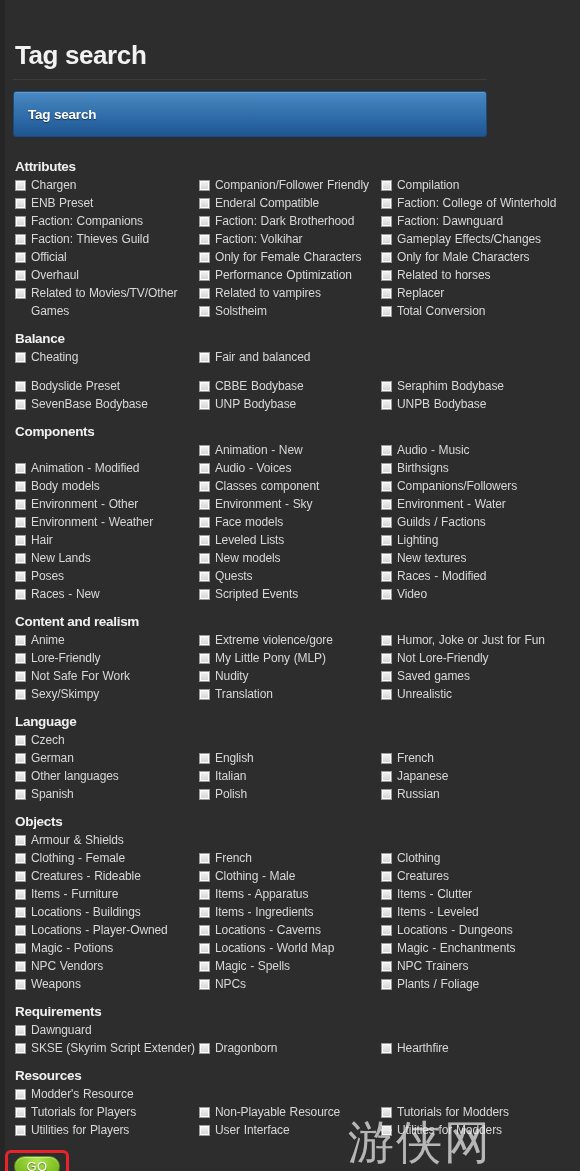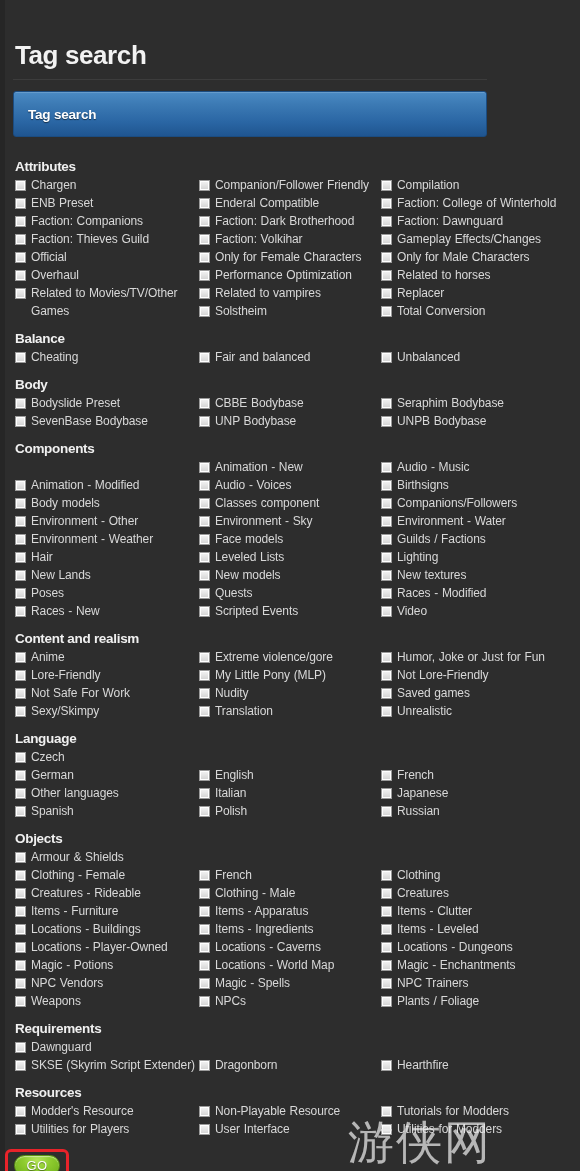--- a/index.html
+++ b/index.html
@@ -292,433 +292,430 @@
               <span class="tag-checkbox"></span>
               <span class="tag-label">Cheating</span>
             </div>
           </div>
           <div class="col col-2">
             <div class="tag-item">
               <span class="tag-checkbox"></span>
               <span class="tag-label">Fair and balanced</span>
             </div>
           </div>
+        </div>
+      </div>
+      <div class="section">
+        <div class="section-cols">
+          <div class="col col-1">
+            <div class="tag-item">
+              <span class="tag-checkbox"></span>
+              <span class="tag-label">Bodyslide Preset</span>
+            </div>
+            <div class="tag-item">
+              <span class="tag-checkbox"></span>
+              <span class="tag-label">SevenBase Bodybase</span>
+            </div>
+          </div>
+          <div class="col col-2">
+            <div class="tag-item">
+              <span class="tag-checkbox"></span>
+              <span class="tag-label">CBBE Bodybase</span>
+            </div>
+            <div class="tag-item">
+              <span class="tag-checkbox"></span>
+              <span class="tag-label">UNP Bodybase</span>
+            </div>
+          </div>
           <div class="col col-3">
             <div class="tag-item">
               <span class="tag-checkbox"></span>
-              <span class="tag-label">Unbalanced</span>
-            </div>
-          </div>
-        </div>
-      </div>
-      <div class="section">
-        <div class="section-title">Body</div>
-        <div class="section-cols">
-          <div class="col col-1">
-            <div class="tag-item">
-              <span class="tag-checkbox"></span>
-              <span class="tag-label">Bodyslide Preset</span>
-            </div>
-            <div class="tag-item">
-              <span class="tag-checkbox"></span>
-              <span class="tag-label">SevenBase Bodybase</span>
-            </div>
-          </div>
-          <div class="col col-2">
-            <div class="tag-item">
-              <span class="tag-checkbox"></span>
-              <span class="tag-label">CBBE Bodybase</span>
-            </div>
-            <div class="tag-item">
-              <span class="tag-checkbox"></span>
-              <span class="tag-label">UNP Bodybase</span>
+              <span class="tag-label">Seraphim Bodybase</span>
+            </div>
+            <div class="tag-item">
+              <span class="tag-checkbox"></span>
+              <span class="tag-label">UNPB Bodybase</span>
+            </div>
+          </div>
+        </div>
+      </div>
+      <div class="section">
+        <div class="section-title">Components</div>
+        <div class="section-cols">
+          <div class="col col-1">
+            <div class="tag-item">
+              <span class="tag-checkbox"></span>
+              <span class="tag-label">Animation - Modified</span>
+            </div>
+            <div class="tag-item">
+              <span class="tag-checkbox"></span>
+              <span class="tag-label">Body models</span>
+            </div>
+            <div class="tag-item">
+              <span class="tag-checkbox"></span>
+              <span class="tag-label">Environment - Other</span>
+            </div>
+            <div class="tag-item">
+              <span class="tag-checkbox"></span>
+              <span class="tag-label">Environment - Weather</span>
+            </div>
+            <div class="tag-item">
+              <span class="tag-checkbox"></span>
+              <span class="tag-label">Hair</span>
+            </div>
+            <div class="tag-item">
+              <span class="tag-checkbox"></span>
+              <span class="tag-label">New Lands</span>
+            </div>
+            <div class="tag-item">
+              <span class="tag-checkbox"></span>
+              <span class="tag-label">Poses</span>
+            </div>
+            <div class="tag-item">
+              <span class="tag-checkbox"></span>
+              <span class="tag-label">Races - New</span>
+            </div>
+          </div>
+          <div class="col col-2">
+            <div class="tag-item">
+              <span class="tag-checkbox"></span>
+              <span class="tag-label">Animation - New</span>
+            </div>
+            <div class="tag-item">
+              <span class="tag-checkbox"></span>
+              <span class="tag-label">Audio - Voices</span>
+            </div>
+            <div class="tag-item">
+              <span class="tag-checkbox"></span>
+              <span class="tag-label">Classes component</span>
+            </div>
+            <div class="tag-item">
+              <span class="tag-checkbox"></span>
+              <span class="tag-label">Environment - Sky</span>
+            </div>
+            <div class="tag-item">
+              <span class="tag-checkbox"></span>
+              <span class="tag-label">Face models</span>
+            </div>
+            <div class="tag-item">
+              <span class="tag-checkbox"></span>
+              <span class="tag-label">Leveled Lists</span>
+            </div>
+            <div class="tag-item">
+              <span class="tag-checkbox"></span>
+              <span class="tag-label">New models</span>
+            </div>
+            <div class="tag-item">
+              <span class="tag-checkbox"></span>
+              <span class="tag-label">Quests</span>
+            </div>
+            <div class="tag-item">
+              <span class="tag-checkbox"></span>
+              <span class="tag-label">Scripted Events</span>
             </div>
           </div>
           <div class="col col-3">
             <div class="tag-item">
               <span class="tag-checkbox"></span>
-              <span class="tag-label">Seraphim Bodybase</span>
-            </div>
-            <div class="tag-item">
-              <span class="tag-checkbox"></span>
-              <span class="tag-label">UNPB Bodybase</span>
-            </div>
-          </div>
-        </div>
-      </div>
-      <div class="section">
-        <div class="section-title">Components</div>
-        <div class="section-cols">
-          <div class="col col-1">
-            <div class="tag-item">
-              <span class="tag-checkbox"></span>
-              <span class="tag-label">Animation - Modified</span>
-            </div>
-            <div class="tag-item">
-              <span class="tag-checkbox"></span>
-              <span class="tag-label">Body models</span>
-            </div>
-            <div class="tag-item">
-              <span class="tag-checkbox"></span>
-              <span class="tag-label">Environment - Other</span>
-            </div>
-            <div class="tag-item">
-              <span class="tag-checkbox"></span>
-              <span class="tag-label">Environment - Weather</span>
-            </div>
-            <div class="tag-item">
-              <span class="tag-checkbox"></span>
-              <span class="tag-label">Hair</span>
-            </div>
-            <div class="tag-item">
-              <span class="tag-checkbox"></span>
-              <span class="tag-label">New Lands</span>
-            </div>
-            <div class="tag-item">
-              <span class="tag-checkbox"></span>
-              <span class="tag-label">Poses</span>
-            </div>
-            <div class="tag-item">
-              <span class="tag-checkbox"></span>
-              <span class="tag-label">Races - New</span>
-            </div>
-          </div>
-          <div class="col col-2">
-            <div class="tag-item">
-              <span class="tag-checkbox"></span>
-              <span class="tag-label">Animation - New</span>
-            </div>
-            <div class="tag-item">
-              <span class="tag-checkbox"></span>
-              <span class="tag-label">Audio - Voices</span>
-            </div>
-            <div class="tag-item">
-              <span class="tag-checkbox"></span>
-              <span class="tag-label">Classes component</span>
-            </div>
-            <div class="tag-item">
-              <span class="tag-checkbox"></span>
-              <span class="tag-label">Environment - Sky</span>
-            </div>
-            <div class="tag-item">
-              <span class="tag-checkbox"></span>
-              <span class="tag-label">Face models</span>
-            </div>
-            <div class="tag-item">
-              <span class="tag-checkbox"></span>
-              <span class="tag-label">Leveled Lists</span>
-            </div>
-            <div class="tag-item">
-              <span class="tag-checkbox"></span>
-              <span class="tag-label">New models</span>
-            </div>
-            <div class="tag-item">
-              <span class="tag-checkbox"></span>
-              <span class="tag-label">Quests</span>
-            </div>
-            <div class="tag-item">
-              <span class="tag-checkbox"></span>
-              <span class="tag-label">Scripted Events</span>
+              <span class="tag-label">Audio - Music</span>
+            </div>
+            <div class="tag-item">
+              <span class="tag-checkbox"></span>
+              <span class="tag-label">Birthsigns</span>
+            </div>
+            <div class="tag-item">
+              <span class="tag-checkbox"></span>
+              <span class="tag-label">Companions/Followers</span>
+            </div>
+            <div class="tag-item">
+              <span class="tag-checkbox"></span>
+              <span class="tag-label">Environment - Water</span>
+            </div>
+            <div class="tag-item">
+              <span class="tag-checkbox"></span>
+              <span class="tag-label">Guilds / Factions</span>
+            </div>
+            <div class="tag-item">
+              <span class="tag-checkbox"></span>
+              <span class="tag-label">Lighting</span>
+            </div>
+            <div class="tag-item">
+              <span class="tag-checkbox"></span>
+              <span class="tag-label">New textures</span>
+            </div>
+            <div class="tag-item">
+              <span class="tag-checkbox"></span>
+              <span class="tag-label">Races - Modified</span>
+            </div>
+            <div class="tag-item">
+              <span class="tag-checkbox"></span>
+              <span class="tag-label">Video</span>
+            </div>
+          </div>
+        </div>
+      </div>
+      <div class="section">
+        <div class="section-title">Content and realism</div>
+        <div class="section-cols">
+          <div class="col col-1">
+            <div class="tag-item">
+              <span class="tag-checkbox"></span>
+              <span class="tag-label">Anime</span>
+            </div>
+            <div class="tag-item">
+              <span class="tag-checkbox"></span>
+              <span class="tag-label">Lore-Friendly</span>
+            </div>
+            <div class="tag-item">
+              <span class="tag-checkbox"></span>
+              <span class="tag-label">Not Safe For Work</span>
+            </div>
+            <div class="tag-item">
+              <span class="tag-checkbox"></span>
+              <span class="tag-label">Sexy/Skimpy</span>
+            </div>
+          </div>
+          <div class="col col-2">
+            <div class="tag-item">
+              <span class="tag-checkbox"></span>
+              <span class="tag-label">Extreme violence/gore</span>
+            </div>
+            <div class="tag-item">
+              <span class="tag-checkbox"></span>
+              <span class="tag-label">My Little Pony (MLP)</span>
+            </div>
+            <div class="tag-item">
+              <span class="tag-checkbox"></span>
+              <span class="tag-label">Nudity</span>
+            </div>
+            <div class="tag-item">
+              <span class="tag-checkbox"></span>
+              <span class="tag-label">Translation</span>
             </div>
           </div>
           <div class="col col-3">
             <div class="tag-item">
               <span class="tag-checkbox"></span>
-              <span class="tag-label">Audio - Music</span>
-            </div>
-            <div class="tag-item">
-              <span class="tag-checkbox"></span>
-              <span class="tag-label">Birthsigns</span>
-            </div>
-            <div class="tag-item">
-              <span class="tag-checkbox"></span>
-              <span class="tag-label">Companions/Followers</span>
-            </div>
-            <div class="tag-item">
-              <span class="tag-checkbox"></span>
-              <span class="tag-label">Environment - Water</span>
-            </div>
-            <div class="tag-item">
-              <span class="tag-checkbox"></span>
-              <span class="tag-label">Guilds / Factions</span>
-            </div>
-            <div class="tag-item">
-              <span class="tag-checkbox"></span>
-              <span class="tag-label">Lighting</span>
-            </div>
-            <div class="tag-item">
-              <span class="tag-checkbox"></span>
-              <span class="tag-label">New textures</span>
-            </div>
-            <div class="tag-item">
-              <span class="tag-checkbox"></span>
-              <span class="tag-label">Races - Modified</span>
-            </div>
-            <div class="tag-item">
-              <span class="tag-checkbox"></span>
-              <span class="tag-label">Video</span>
-            </div>
-          </div>
-        </div>
-      </div>
-      <div class="section">
-        <div class="section-title">Content and realism</div>
-        <div class="section-cols">
-          <div class="col col-1">
-            <div class="tag-item">
-              <span class="tag-checkbox"></span>
-              <span class="tag-label">Anime</span>
-            </div>
-            <div class="tag-item">
-              <span class="tag-checkbox"></span>
-              <span class="tag-label">Lore-Friendly</span>
-            </div>
-            <div class="tag-item">
-              <span class="tag-checkbox"></span>
-              <span class="tag-label">Not Safe For Work</span>
-            </div>
-            <div class="tag-item">
-              <span class="tag-checkbox"></span>
-              <span class="tag-label">Sexy/Skimpy</span>
-            </div>
-          </div>
-          <div class="col col-2">
-            <div class="tag-item">
-              <span class="tag-checkbox"></span>
-              <span class="tag-label">Extreme violence/gore</span>
-            </div>
-            <div class="tag-item">
-              <span class="tag-checkbox"></span>
-              <span class="tag-label">My Little Pony (MLP)</span>
-            </div>
-            <div class="tag-item">
-              <span class="tag-checkbox"></span>
-              <span class="tag-label">Nudity</span>
-            </div>
-            <div class="tag-item">
-              <span class="tag-checkbox"></span>
-              <span class="tag-label">Translation</span>
+              <span class="tag-label">Humor, Joke or Just for Fun</span>
+            </div>
+            <div class="tag-item">
+              <span class="tag-checkbox"></span>
+              <span class="tag-label">Not Lore-Friendly</span>
+            </div>
+            <div class="tag-item">
+              <span class="tag-checkbox"></span>
+              <span class="tag-label">Saved games</span>
+            </div>
+            <div class="tag-item">
+              <span class="tag-checkbox"></span>
+              <span class="tag-label">Unrealistic</span>
+            </div>
+          </div>
+        </div>
+      </div>
+      <div class="section">
+        <div class="section-title">Language</div>
+        <div class="section-cols">
+          <div class="col col-1">
+            <div class="tag-item">
+              <span class="tag-checkbox"></span>
+              <span class="tag-label">Czech</span>
+            </div>
+            <div class="tag-item">
+              <span class="tag-checkbox"></span>
+              <span class="tag-label">German</span>
+            </div>
+            <div class="tag-item">
+              <span class="tag-checkbox"></span>
+              <span class="tag-label">Other languages</span>
+            </div>
+            <div class="tag-item">
+              <span class="tag-checkbox"></span>
+              <span class="tag-label">Spanish</span>
+            </div>
+          </div>
+          <div class="col col-2">
+            <div class="tag-item">
+              <span class="tag-checkbox"></span>
+              <span class="tag-label">English</span>
+            </div>
+            <div class="tag-item">
+              <span class="tag-checkbox"></span>
+              <span class="tag-label">Italian</span>
+            </div>
+            <div class="tag-item">
+              <span class="tag-checkbox"></span>
+              <span class="tag-label">Polish</span>
             </div>
           </div>
           <div class="col col-3">
             <div class="tag-item">
               <span class="tag-checkbox"></span>
-              <span class="tag-label">Humor, Joke or Just for Fun</span>
-            </div>
-            <div class="tag-item">
-              <span class="tag-checkbox"></span>
-              <span class="tag-label">Not Lore-Friendly</span>
-            </div>
-            <div class="tag-item">
-              <span class="tag-checkbox"></span>
-              <span class="tag-label">Saved games</span>
-            </div>
-            <div class="tag-item">
-              <span class="tag-checkbox"></span>
-              <span class="tag-label">Unrealistic</span>
-            </div>
-          </div>
-        </div>
-      </div>
-      <div class="section">
-        <div class="section-title">Language</div>
-        <div class="section-cols">
-          <div class="col col-1">
-            <div class="tag-item">
-              <span class="tag-checkbox"></span>
-              <span class="tag-label">Czech</span>
-            </div>
-            <div class="tag-item">
-              <span class="tag-checkbox"></span>
-              <span class="tag-label">German</span>
-            </div>
-            <div class="tag-item">
-              <span class="tag-checkbox"></span>
-              <span class="tag-label">Other languages</span>
-            </div>
-            <div class="tag-item">
-              <span class="tag-checkbox"></span>
-              <span class="tag-label">Spanish</span>
-            </div>
-          </div>
-          <div class="col col-2">
-            <div class="tag-item">
-              <span class="tag-checkbox"></span>
-              <span class="tag-label">English</span>
-            </div>
-            <div class="tag-item">
-              <span class="tag-checkbox"></span>
-              <span class="tag-label">Italian</span>
-            </div>
-            <div class="tag-item">
-              <span class="tag-checkbox"></span>
-              <span class="tag-label">Polish</span>
+              <span class="tag-label">French</span>
+            </div>
+            <div class="tag-item">
+              <span class="tag-checkbox"></span>
+              <span class="tag-label">Japanese</span>
+            </div>
+            <div class="tag-item">
+              <span class="tag-checkbox"></span>
+              <span class="tag-label">Russian</span>
+            </div>
+          </div>
+        </div>
+      </div>
+      <div class="section">
+        <div class="section-title">Objects</div>
+        <div class="section-cols">
+          <div class="col col-1">
+            <div class="tag-item">
+              <span class="tag-checkbox"></span>
+              <span class="tag-label">Armour &amp; Shields</span>
+            </div>
+            <div class="tag-item">
+              <span class="tag-checkbox"></span>
+              <span class="tag-label">Clothing - Female</span>
+            </div>
+            <div class="tag-item">
+              <span class="tag-checkbox"></span>
+              <span class="tag-label">Creatures - Rideable</span>
+            </div>
+            <div class="tag-item">
+              <span class="tag-checkbox"></span>
+              <span class="tag-label">Items - Furniture</span>
+            </div>
+            <div class="tag-item">
+              <span class="tag-checkbox"></span>
+              <span class="tag-label">Locations - Buildings</span>
+            </div>
+            <div class="tag-item">
+              <span class="tag-checkbox"></span>
+              <span class="tag-label">Locations - Player-Owned</span>
+            </div>
+            <div class="tag-item">
+              <span class="tag-checkbox"></span>
+              <span class="tag-label">Magic - Potions</span>
+            </div>
+            <div class="tag-item">
+              <span class="tag-checkbox"></span>
+              <span class="tag-label">NPC Vendors</span>
+            </div>
+            <div class="tag-item">
+              <span class="tag-checkbox"></span>
+              <span class="tag-label">Weapons</span>
+            </div>
+          </div>
+          <div class="col col-2">
+            <div class="tag-item">
+              <span class="tag-checkbox"></span>
+              <span class="tag-label">French</span>
+            </div>
+            <div class="tag-item">
+              <span class="tag-checkbox"></span>
+              <span class="tag-label">Clothing - Male</span>
+            </div>
+            <div class="tag-item">
+              <span class="tag-checkbox"></span>
+              <span class="tag-label">Items - Apparatus</span>
+            </div>
+            <div class="tag-item">
+              <span class="tag-checkbox"></span>
+              <span class="tag-label">Items - Ingredients</span>
+            </div>
+            <div class="tag-item">
+              <span class="tag-checkbox"></span>
+              <span class="tag-label">Locations - Caverns</span>
+            </div>
+            <div class="tag-item">
+              <span class="tag-checkbox"></span>
+              <span class="tag-label">Locations - World Map</span>
+            </div>
+            <div class="tag-item">
+              <span class="tag-checkbox"></span>
+              <span class="tag-label">Magic - Spells</span>
+            </div>
+            <div class="tag-item">
+              <span class="tag-checkbox"></span>
+              <span class="tag-label">NPCs</span>
             </div>
           </div>
           <div class="col col-3">
             <div class="tag-item">
               <span class="tag-checkbox"></span>
-              <span class="tag-label">French</span>
-            </div>
-            <div class="tag-item">
-              <span class="tag-checkbox"></span>
-              <span class="tag-label">Japanese</span>
-            </div>
-            <div class="tag-item">
-              <span class="tag-checkbox"></span>
-              <span class="tag-label">Russian</span>
-            </div>
-          </div>
-        </div>
-      </div>
-      <div class="section">
-        <div class="section-title">Objects</div>
-        <div class="section-cols">
-          <div class="col col-1">
-            <div class="tag-item">
-              <span class="tag-checkbox"></span>
-              <span class="tag-label">Armour &amp; Shields</span>
-            </div>
-            <div class="tag-item">
-              <span class="tag-checkbox"></span>
-              <span class="tag-label">Clothing - Female</span>
-            </div>
-            <div class="tag-item">
-              <span class="tag-checkbox"></span>
-              <span class="tag-label">Creatures - Rideable</span>
-            </div>
-            <div class="tag-item">
-              <span class="tag-checkbox"></span>
-              <span class="tag-label">Items - Furniture</span>
-            </div>
-            <div class="tag-item">
-              <span class="tag-checkbox"></span>
-              <span class="tag-label">Locations - Buildings</span>
-            </div>
-            <div class="tag-item">
-              <span class="tag-checkbox"></span>
-              <span class="tag-label">Locations - Player-Owned</span>
-            </div>
-            <div class="tag-item">
-              <span class="tag-checkbox"></span>
-              <span class="tag-label">Magic - Potions</span>
-            </div>
-            <div class="tag-item">
-              <span class="tag-checkbox"></span>
-              <span class="tag-label">NPC Vendors</span>
-            </div>
-            <div class="tag-item">
-              <span class="tag-checkbox"></span>
-              <span class="tag-label">Weapons</span>
-            </div>
-          </div>
-          <div class="col col-2">
-            <div class="tag-item">
-              <span class="tag-checkbox"></span>
-              <span class="tag-label">French</span>
-            </div>
-            <div class="tag-item">
-              <span class="tag-checkbox"></span>
-              <span class="tag-label">Clothing - Male</span>
-            </div>
-            <div class="tag-item">
-              <span class="tag-checkbox"></span>
-              <span class="tag-label">Items - Apparatus</span>
-            </div>
-            <div class="tag-item">
-              <span class="tag-checkbox"></span>
-              <span class="tag-label">Items - Ingredients</span>
-            </div>
-            <div class="tag-item">
-              <span class="tag-checkbox"></span>
-              <span class="tag-label">Locations - Caverns</span>
-            </div>
-            <div class="tag-item">
-              <span class="tag-checkbox"></span>
-              <span class="tag-label">Locations - World Map</span>
-            </div>
-            <div class="tag-item">
-              <span class="tag-checkbox"></span>
-              <span class="tag-label">Magic - Spells</span>
-            </div>
-            <div class="tag-item">
-              <span class="tag-checkbox"></span>
-              <span class="tag-label">NPCs</span>
+              <span class="tag-label">Clothing</span>
+            </div>
+            <div class="tag-item">
+              <span class="tag-checkbox"></span>
+              <span class="tag-label">Creatures</span>
+            </div>
+            <div class="tag-item">
+              <span class="tag-checkbox"></span>
+              <span class="tag-label">Items - Clutter</span>
+            </div>
+            <div class="tag-item">
+              <span class="tag-checkbox"></span>
+              <span class="tag-label">Items - Leveled</span>
+            </div>
+            <div class="tag-item">
+              <span class="tag-checkbox"></span>
+              <span class="tag-label">Locations - Dungeons</span>
+            </div>
+            <div class="tag-item">
+              <span class="tag-checkbox"></span>
+              <span class="tag-label">Magic - Enchantments</span>
+            </div>
+            <div class="tag-item">
+              <span class="tag-checkbox"></span>
+              <span class="tag-label">NPC Trainers</span>
+            </div>
+            <div class="tag-item">
+              <span class="tag-checkbox"></span>
+              <span class="tag-label">Plants / Foliage</span>
+            </div>
+          </div>
+        </div>
+      </div>
+      <div class="section">
+        <div class="section-title">Requirements</div>
+        <div class="section-cols">
+          <div class="col col-1">
+            <div class="tag-item">
+              <span class="tag-checkbox"></span>
+              <span class="tag-label">Dawnguard</span>
+            </div>
+            <div class="tag-item">
+              <span class="tag-checkbox"></span>
+              <span class="tag-label">SKSE (Skyrim Script Extender)</span>
+            </div>
+          </div>
+          <div class="col col-2">
+            <div class="tag-item">
+              <span class="tag-checkbox"></span>
+              <span class="tag-label">Dragonborn</span>
             </div>
           </div>
           <div class="col col-3">
             <div class="tag-item">
               <span class="tag-checkbox"></span>
-              <span class="tag-label">Clothing</span>
-            </div>
-            <div class="tag-item">
-              <span class="tag-checkbox"></span>
-              <span class="tag-label">Creatures</span>
-            </div>
-            <div class="tag-item">
-              <span class="tag-checkbox"></span>
-              <span class="tag-label">Items - Clutter</span>
-            </div>
-            <div class="tag-item">
-              <span class="tag-checkbox"></span>
-              <span class="tag-label">Items - Leveled</span>
-            </div>
-            <div class="tag-item">
-              <span class="tag-checkbox"></span>
-              <span class="tag-label">Locations - Dungeons</span>
-            </div>
-            <div class="tag-item">
-              <span class="tag-checkbox"></span>
-              <span class="tag-label">Magic - Enchantments</span>
-            </div>
-            <div class="tag-item">
-              <span class="tag-checkbox"></span>
-              <span class="tag-label">NPC Trainers</span>
-            </div>
-            <div class="tag-item">
-              <span class="tag-checkbox"></span>
-              <span class="tag-label">Plants / Foliage</span>
-            </div>
-          </div>
-        </div>
-      </div>
-      <div class="section">
-        <div class="section-title">Requirements</div>
-        <div class="section-cols">
-          <div class="col col-1">
-            <div class="tag-item">
-              <span class="tag-checkbox"></span>
-              <span class="tag-label">Dawnguard</span>
-            </div>
-            <div class="tag-item">
-              <span class="tag-checkbox"></span>
-              <span class="tag-label">SKSE (Skyrim Script Extender)</span>
-            </div>
-          </div>
-          <div class="col col-2">
-            <div class="tag-item">
-              <span class="tag-checkbox"></span>
-              <span class="tag-label">Dragonborn</span>
-            </div>
-          </div>
-          <div class="col col-3">
-            <div class="tag-item">
-              <span class="tag-checkbox"></span>
               <span class="tag-label">Hearthfire</span>
             </div>
           </div>
         </div>
       </div>
       <div class="section">
         <div class="section-title">Resources</div>
         <div class="section-cols">
           <div class="col col-1">
             <div class="tag-item">
               <span class="tag-checkbox"></span>
               <span class="tag-label">Modder's Resource</span>
+            </div>
+            <div class="tag-item">
+              <span class="tag-checkbox"></span>
+              <span class="tag-label">Tutorials for Players</span>
             </div>
             <div class="tag-item">
               <span class="tag-checkbox"></span>
               <span class="tag-label">Utilities for Players</span>
             </div>
           </div>
           <div class="col col-2">
             <div class="tag-item">
               <span class="tag-checkbox"></span>
               <span class="tag-label">Non-Playable Resource</span>

